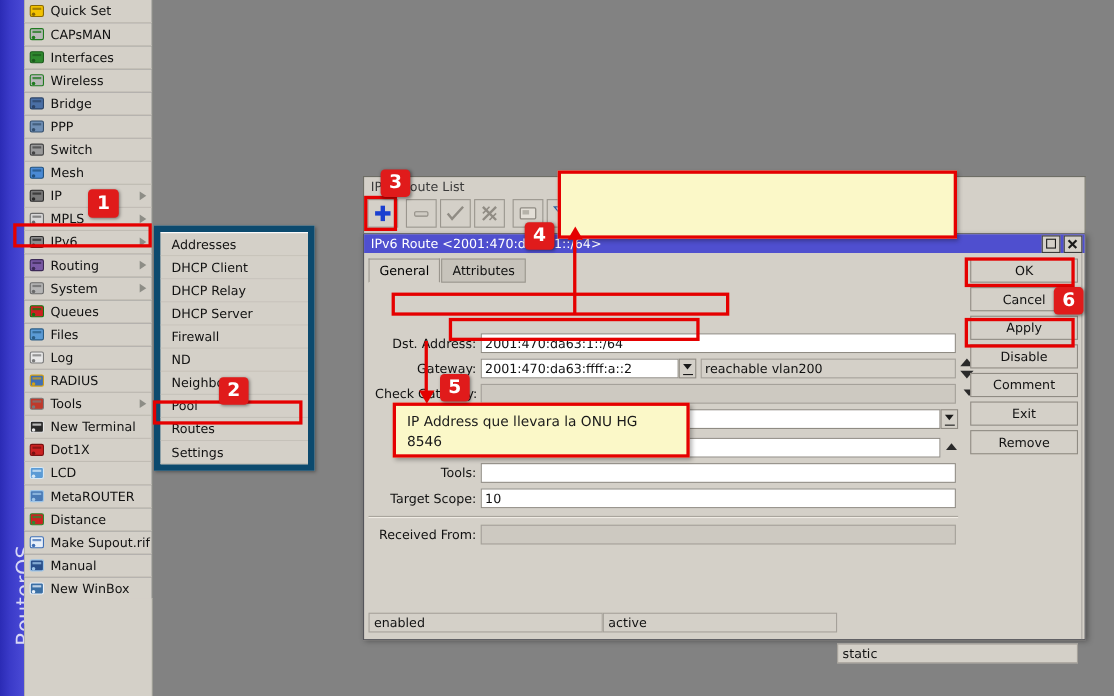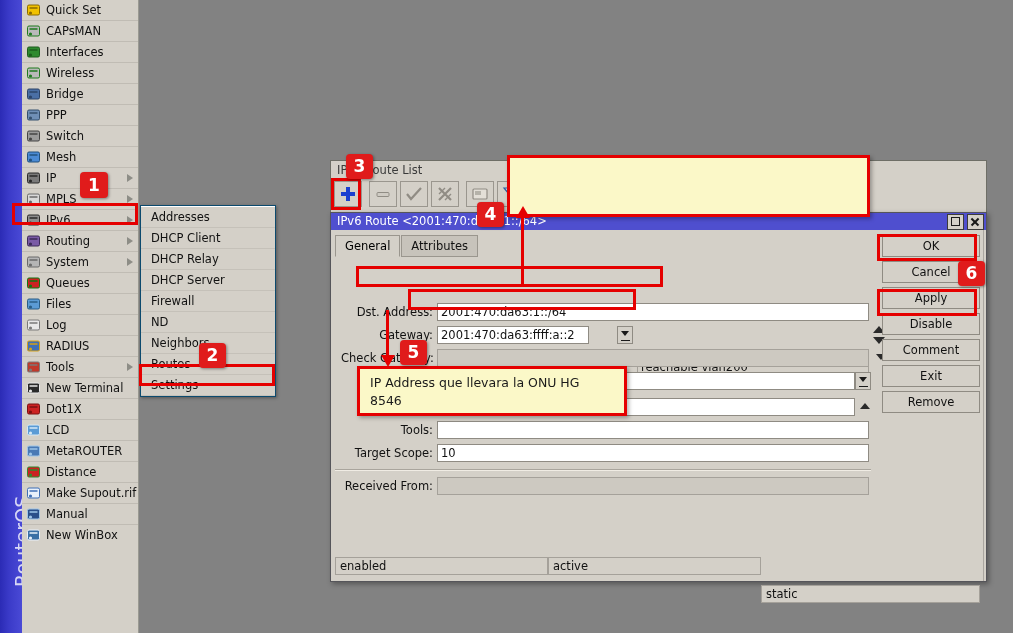--- a/index.html
+++ b/index.html
@@ -42,21 +42,21 @@
   .mi .arr {
     position:absolute; right:5px; top:6px;
     width:0;height:0;border-left:6px solid #8d8d86;
     border-top:4px solid transparent;border-bottom:4px solid transparent;
   }
   .menu-filler { position:absolute;left:22px;top:544px;width:116px;height:89px;background:#d4d0c8;border-right:1px solid #9a9a92;}
 
   
   .submenu {
     position:absolute; left:140px; top:205px; width:134px;
-    background:#d4d0c8; border:1px solid #0c4a6e;
+    background:#d4d0c8; border:6px solid #0c4a6e;
     box-shadow:1px 1px 3px rgba(0,0,0,.35);
   }
   .smi {
     height:20px; line-height:20px; padding-left:10px;
     font-size:11.5px; color:#111; border-bottom:1px solid #c5c1b9;
     background:#d4d0c8; white-space:nowrap;
   }
   .smi.first { border-top:1px solid #fff; }
 
   
@@ -99,21 +99,21 @@
   .lbl {
     position:absolute; text-align:right; font-size:11.5px; color:#111;
     line-height:19px; white-space:nowrap;
   }
   .fld {
     position:absolute; height:18px; line-height:17px; box-sizing:border-box;
     border:1px solid #8f8b83; background:#fff; font-size:11.5px;
     color:#111; padding-left:3px; overflow:hidden; white-space:nowrap;
   }
   .fld.dis { background:#cdc9c1; border:1px solid #a5a19a; }
-  .fld.plain { border:1px solid #9e9a92;margin-top:32px; }
+  .fld.plain { border:1px solid #9e9a92; }
   .caret-d {
     position:absolute; width:0;height:0;
     border-left:5px solid transparent;border-right:5px solid transparent;
     border-top:6px solid #2a2a2a;
   }
   .caret-u {
     position:absolute; width:0;height:0;
     border-left:5px solid transparent;border-right:5px solid transparent;
     border-bottom:6px solid #2a2a2a;
   }
@@ -334,20 +334,21 @@
   <div class="menu-filler"></div>
 
   <div class="submenu" id="submenu">
       <div class="smi first"><span>Addresses</span></div>
       <div class="smi"><span>DHCP Client</span></div>
       <div class="smi"><span>DHCP Relay</span></div>
       <div class="smi"><span>DHCP Server</span></div>
       <div class="smi"><span>Firewall</span></div>
       <div class="smi"><span>ND</span></div>
       <div class="smi"><span>Neighbors</span></div>
+      <div class="smi"><span>Pool</span></div>
       <div class="smi"><span>Routes</span></div>
       <div class="smi"><span>Settings</span></div>
     </div>
 
   <div class="win-routelist">
     <div class="tbar">IPv6 Route List</div>
     <div class="tools" id="routelist-tools">
         <div class="tbtn sep">
           <span style="position: absolute; left: 4px; top: 3px;"><svg width="18" height="18" viewBox="0 0 18 18">
               <rect x="7" y="2" width="4" height="14" fill="#1a3fd0"></rect>
@@ -407,21 +408,21 @@
         <span>Attributes</span>
       </div>
     </div>
 
     <div style="position:absolute;left:0;top:42px;width:545px;height:300px;">
 
       <div class="lbl" style="left:10px;  top:48px; width:92px;">Dst. Address:</div>
       <div class="fld" style="left:106px; top:48px; width:432px;">2001:470:da63:1::/64</div>
 
       <div class="lbl" style="left:10px;  top:71px; width:92px;">Gateway:</div>
-      <div class="fld" style="left:106px; top:71px; width:152px;">2001:470:da63:ffff:a::2</div>
+      <div class="fld" style="left:106px; top:71px; width:180px;">2001:470:da63:ffff:a::2</div>
       <div class="combo-btn" style="left:286px; top:71px;">
         <div class="tri"></div>
           <div class="bar"></div>
       </div>
       <div class="fld plain" style="left:306px; top:71px; width:232px; background:#d4d0c8; border-color:#a5a19a;">reachable vlan200</div>
       <div class="spin" style="left:542px; top:70px;">
         <div class="up"></div>
           <div class="dn"></div>
       </div>
 

